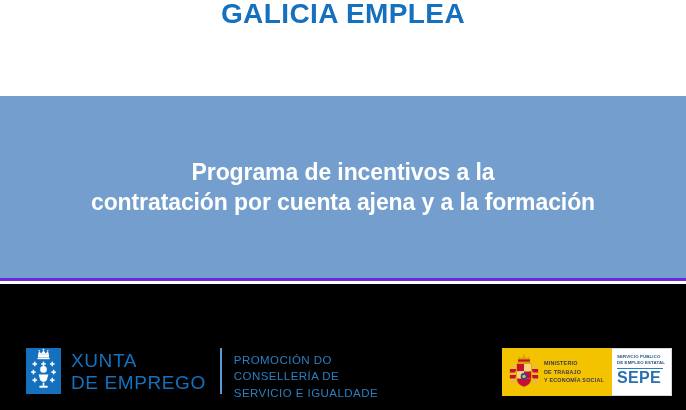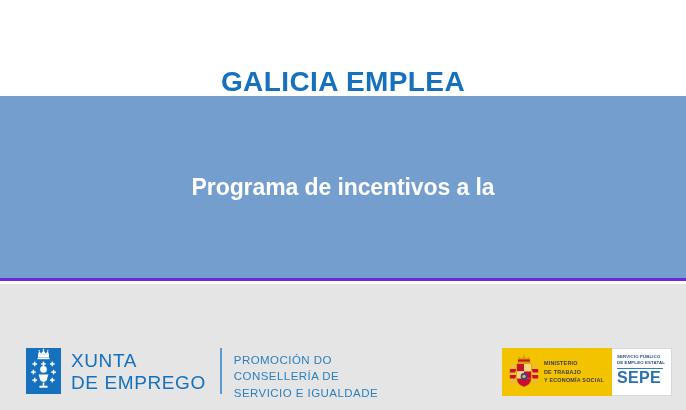--- a/index.html
+++ b/index.html
@@ -13,21 +13,21 @@
     font-family: "Liberation Sans", sans-serif;
     overflow: hidden;
     position: relative;
   }
 
   
   .header {
     height: 96px;
     background: #ffffff;
     display: flex;
-    align-items: flex-end;
+    align-items: flex-start;
     justify-content: center;
   }
   .header-title {
     color: #1570be;
     font-size: 28px;
     font-weight: bold;
     letter-spacing: 0.4px;
     line-height: 1;
     font-family: "Liberation Sans", sans-serif;
   }
@@ -57,21 +57,21 @@
     white-space: nowrap;
   }
 
   
   .footer {
     position: absolute;
     left: 0;
     right: 0;
     top: 284px;
     bottom: 0;
-    background: #e5e5e5;
+    background: #000000;
   }
 
   
   .xunta-block {
     position: absolute;
     left: 26px;
     top: 64px;
     display: flex;
     align-items: flex-start;
   }
@@ -182,20 +182,21 @@
 </head>
 <body>
 
 <div class="header">
   <div class="header-title">GALICIA EMPLEA</div>
 </div>
 
 <div class="banner">
   <div class="banner-text">
     <span class="banner-line">Programa de incentivos a la</span>
+    <span class="banner-line">contratación por cuenta ajena y a la formación</span>
   </div>
 </div>
 
 <div class="footer">
 
   <div class="xunta-block">
 
     <div class="xunta-emblem">
       <svg width="35" height="46" viewBox="0 0 35 46" aria-hidden="true">
         <rect x="0" y="0" width="35" height="46" fill="#1570be"></rect>

